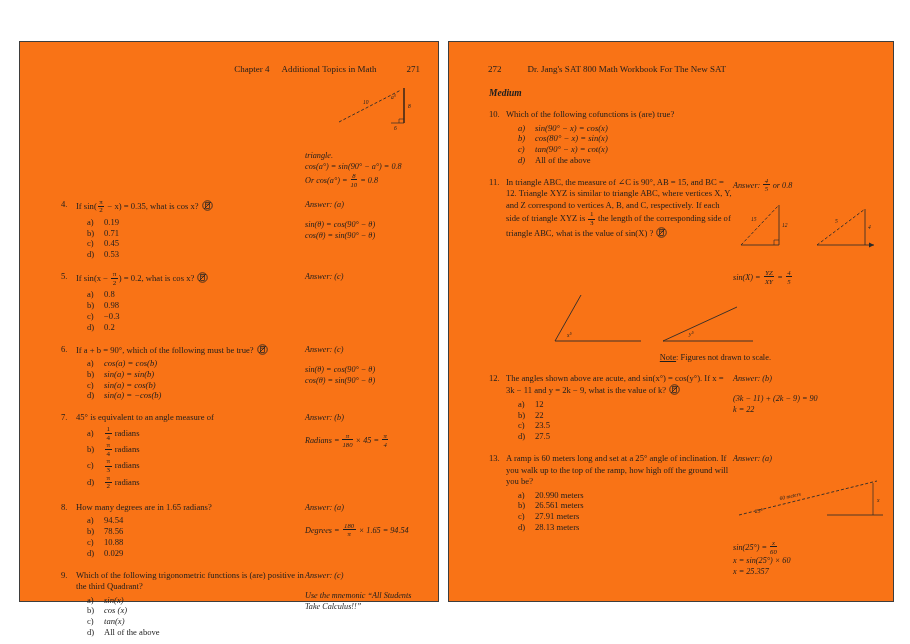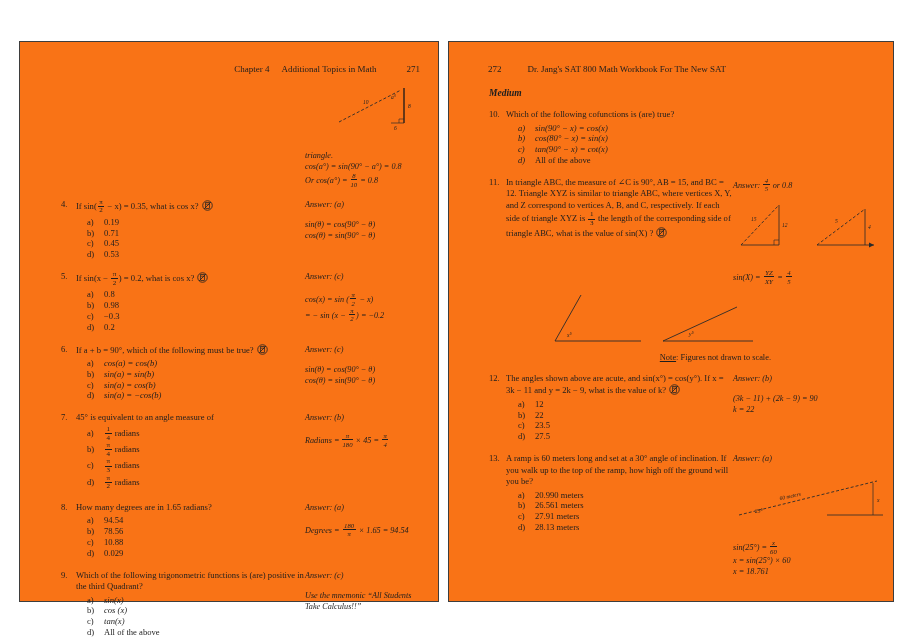--- a/index.html
+++ b/index.html
@@ -139,24 +139,20 @@
               <span>−0.3</span>
             </div>
           <div class="opt">
               <span class="ol">d)</span>
               <span>0.2</span>
             </div>
         </div>
       </div>
       <div class="acol">
         <div class="ans">Answer: (c)</div>
-        <div class="work">
-          <div>cos(x) = sin (<span class="fr"><span class="n">π</span><span class="d">2</span></span> − x)</div>
-          <div>= − sin (x − <span class="fr"><span class="n">π</span><span class="d">2</span></span>) = −0.2</div>
-        </div>
       </div>
     </div>
 
     <div class="qrow">
       <div class="qcol">
         <div class="qline">
           <span class="qnum">6.</span>
           <span class="qtext"><span>If a + b = 90°, which of the following must be true?</span><svg class="qicon" width="11" height="11" viewBox="0 0 12 12">
                 <circle cx="6" cy="6" r="5.2" fill="none" stroke="#222" stroke-width="0.9"></circle>
                 <rect x="4" y="2.8" width="4" height="6.4" fill="none" stroke="#222" stroke-width="0.8"></rect>
@@ -412,21 +408,21 @@
           <div>(3k − 11) + (2k − 9) = 90</div>
           <div>k = 22</div>
         </div>
       </div>
     </div>
 
     <div class="qrow">
       <div class="qcol">
         <div class="qline">
           <span class="qnum">13.</span>
-          <span class="qtext"><span>A ramp is 60 meters long and set at a 30° angle of inclination. If you walk up to the top of the ramp, how high off the ground will you be?</span></span>
+          <span class="qtext"><span>A ramp is 60 meters long and set at a 25° angle of inclination. If you walk up to the top of the ramp, how high off the ground will you be?</span></span>
         </div>
         <div class="opts">
           <div class="opt">
               <span class="ol">a)</span>
               <span>20.990 meters</span>
             </div>
           <div class="opt">
               <span class="ol">b)</span>
               <span>26.561 meters</span>
             </div>
@@ -446,19 +442,19 @@
           <line x1="6" y1="46" x2="144" y2="12" stroke="#2a2a2a" stroke-width="0.9" stroke-dasharray="3 2"></line>
           <line x1="94" y1="46" x2="150" y2="46" stroke="#2a2a2a" stroke-width="0.8"></line>
           <line x1="140" y1="14" x2="140" y2="46" stroke="#2a2a2a" stroke-width="0.7"></line>
           <text x="46" y="26" transform="rotate(-13 70 24)">60 meters</text>
           <text x="22" y="44">25°</text>
           <text x="144" y="33">x</text>
         </svg>
         <div class="work tight">
           <div>sin(25°) = <span class="fr"><span class="n">x</span><span class="d">60</span></span></div>
           <div>x = sin(25°) × 60</div>
-          <div>x = 18.761</div>
+          <div>x = 25.357</div>
         </div>
       </div>
     </div>
 
   </div>
 </div>
 
 </body></html>

